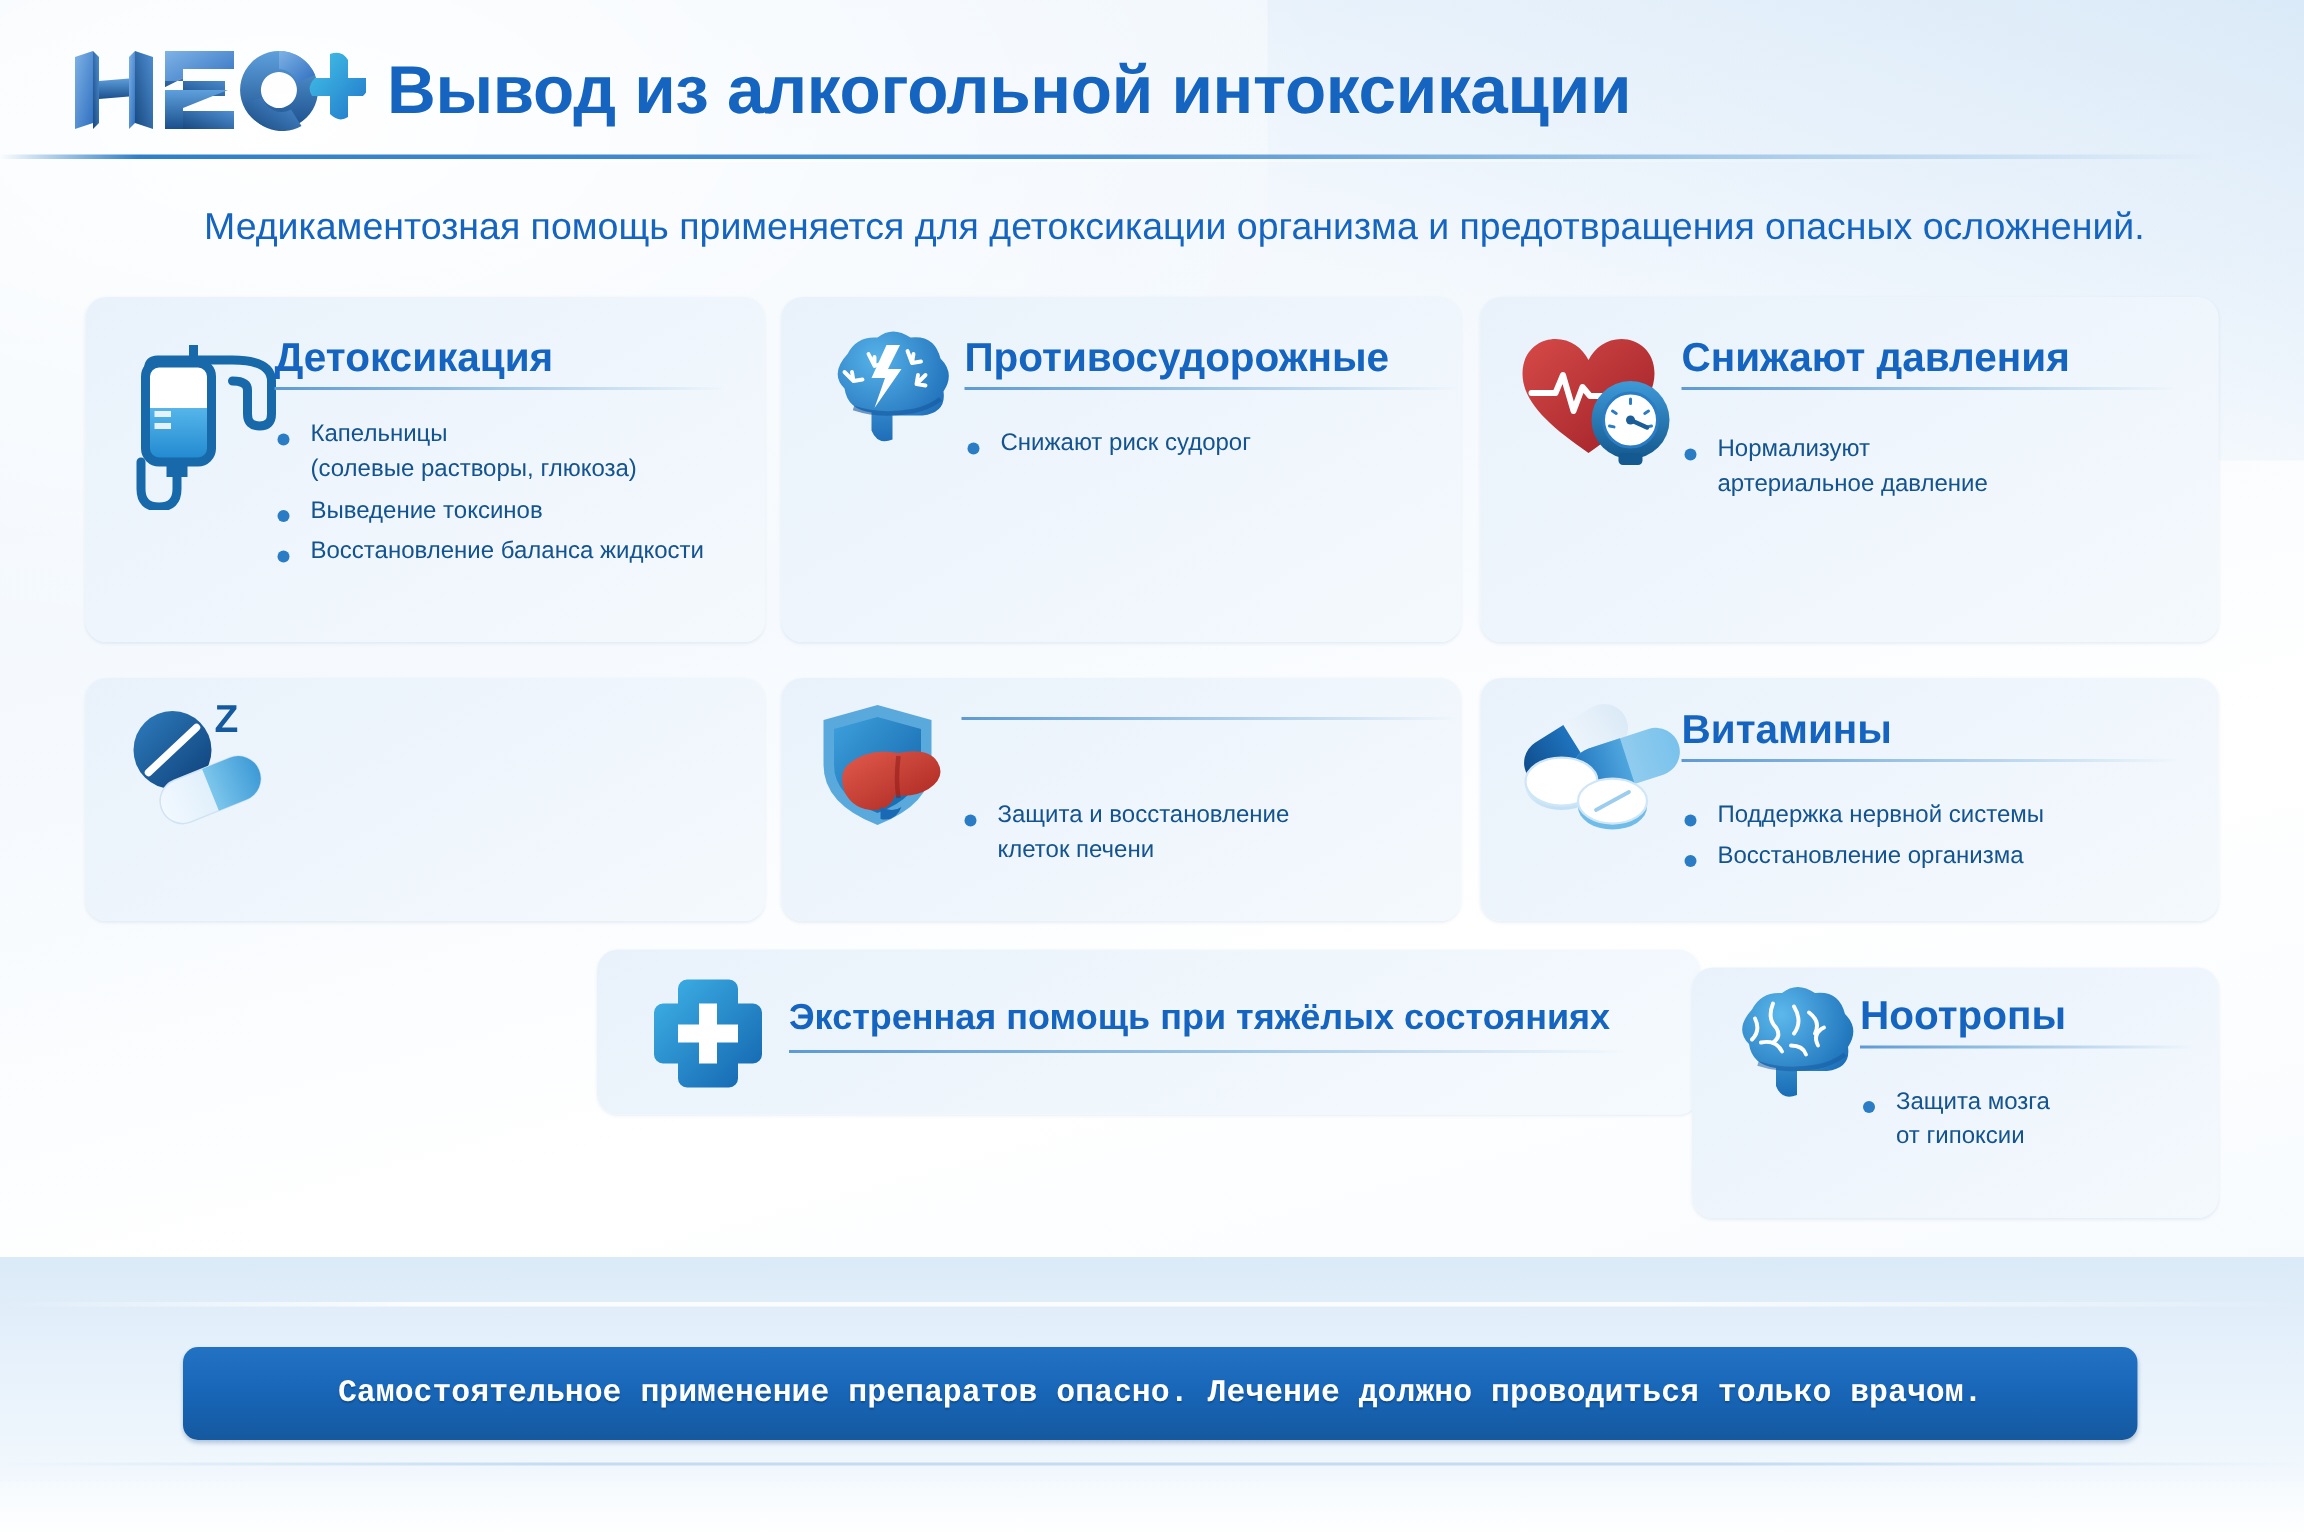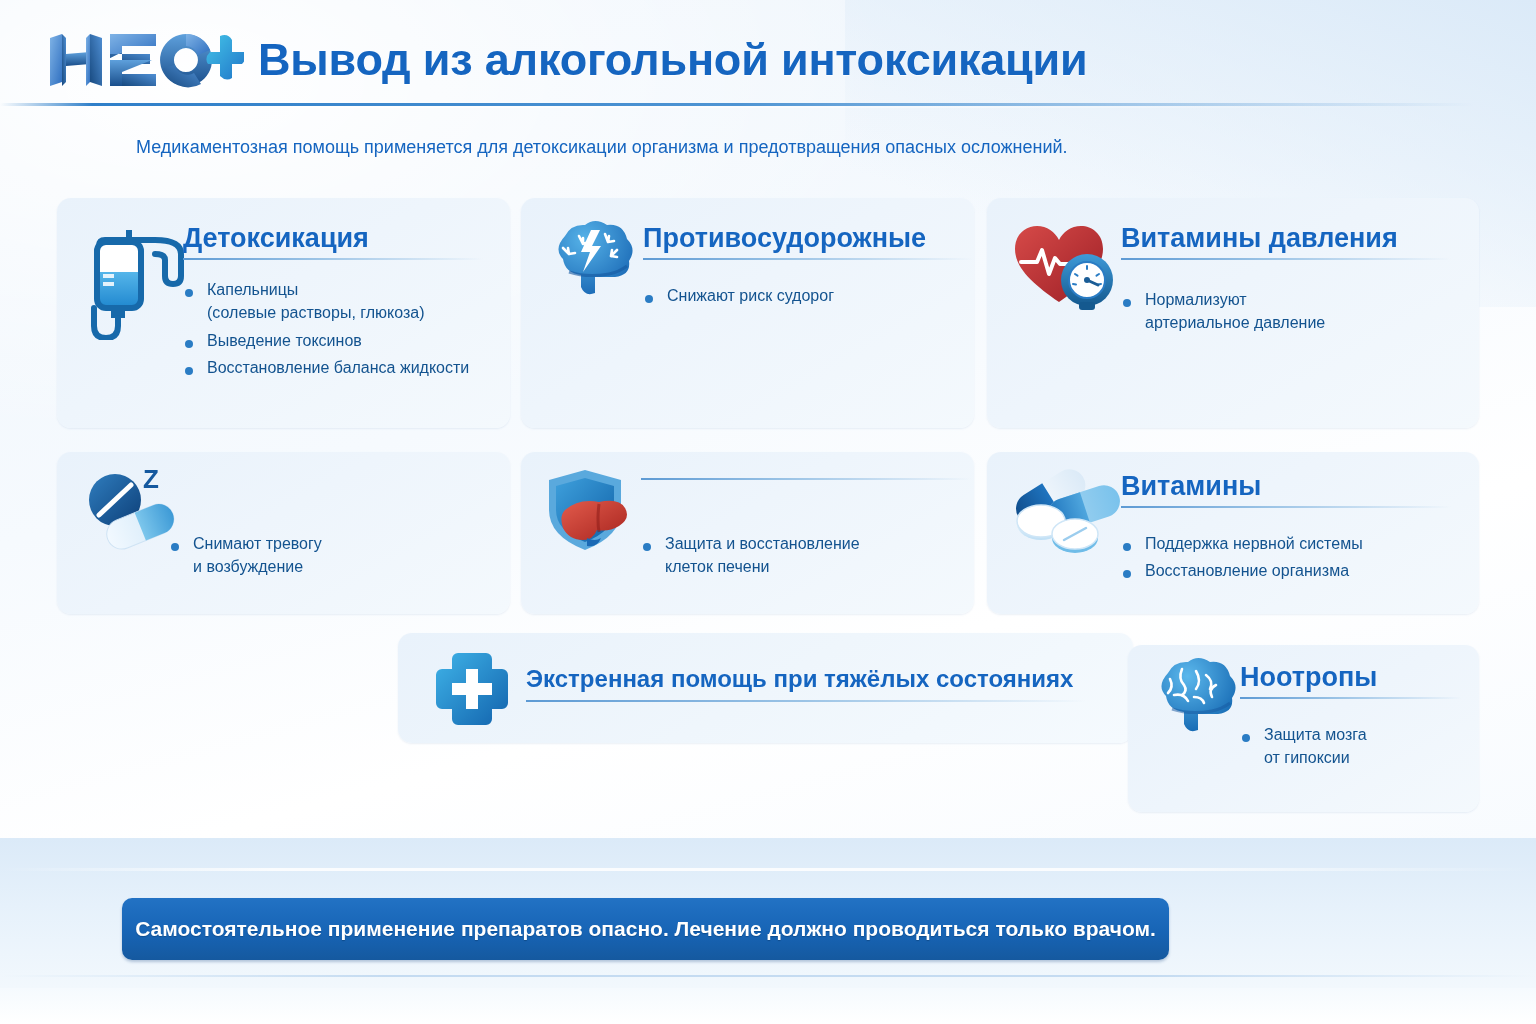--- a/index.html
+++ b/index.html
@@ -52,21 +52,21 @@
   #header-rule{
     position:absolute;left:0;top:103px;width:100%;height:3px;
     background:linear-gradient(90deg,rgba(21,101,192,0) 0%,#2f7fc9 6%,#4e94d3 48%,rgba(190,216,240,0) 96%);
   }
   #header-rule-hi{
     position:absolute;left:0;top:106px;width:100%;height:2px;
     background:linear-gradient(90deg,rgba(255,255,255,0) 0%,#ffffff 20%,rgba(255,255,255,0) 90%);
   }
   #subtitle{
     position:absolute;left:136px;top:137px;
-    font-size:18px;color:#1565c0;white-space:nowrap;
+    font-size:25px;color:#1565c0;white-space:nowrap;
   }
 
   
   .card{
     position:absolute;border-radius:14px;
     background:linear-gradient(150deg,#e9f2fb 0%,#eef5fc 45%,#f4f9fd 100%);
     box-shadow:0 1px 2px rgba(110,150,190,.14);
   }
   .icon-wrap{position:absolute;}
   .card-head{position:absolute;}
@@ -116,25 +116,25 @@
   }
   #card-nootrop{
     position:absolute;left:1128px;top:645px;width:351px;height:167px;
     border-radius:14px;
     background:linear-gradient(150deg,#e9f2fb 0%,#eef5fc 50%,#f4f9fd 100%);
     box-shadow:0 1px 2px rgba(110,150,190,.14);
   }
 
   
   #footer-banner{
-    position:absolute;left:122px;top:898px;width:1047px;height:62px;
+    position:absolute;left:122px;top:898px;width:1303px;height:62px;
     border-radius:10px;
     background:linear-gradient(180deg,#2272c4 0%,#1764b5 55%,#15599f 100%);
     box-shadow:0 2px 3px rgba(20,70,130,.28);
-    display:flex;align-items:center;justify-content:center;
+    display:flex;align-items:center;justify-content:center;font-family:Liberation Mono, monospace;
   }
   #footer-text{
     font-size:21px;font-weight:bold;color:#ffffff;white-space:nowrap;
     text-shadow:0 1px 1px rgba(0,40,80,.35);
   }
 </style>
 </head>
 <body>
 
 <div id="bg-base"></div>
@@ -279,21 +279,21 @@
           <path d="M88,56 l-2.5,1.6"></path>
         <path d="M62,66 l3,0.6"></path>
           <path d="M90,66 l-3,0.6"></path>
       </g>
       <path d="M76,62 l11,5" stroke="#1b5d96" stroke-width="3" stroke-linecap="round"></path>
       <circle cx="76" cy="62" r="3" fill="#1b5d96"></circle>
       <rect x="68" y="84" width="16" height="8" rx="3" fill="#14598f"></rect>
     </svg>
   </div>
   <div class="card-head" style="left:134px;top:26px;width:330px;">
-    <div class="card-title">Витамины давления</div>
+    <div class="card-title">Снижают давления</div>
     <div class="title-rule"></div>
   </div>
   <ul class="bullets" style="left:134px;top:92px;width:330px;">
     <li>Нормализуют</li>
     <li class="sub">артериальное давление</li>
   </ul>
 </div>
 
 <div class="card" id="card-sedative">
   <div class="icon-wrap" style="left:20px;top:14px;">
@@ -314,24 +314,20 @@
       </defs>
       <circle cx="38" cy="34" r="26" fill="url(#pillDark)"></circle>
       <path d="M22,49 L54,19" stroke="#ffffff" stroke-width="5" stroke-linecap="round"></path>
       <g transform="rotate(-22 62 60)">
         <rect x="28" y="46" width="70" height="30" rx="15" fill="url(#capA)" stroke="#cfe3f4" stroke-width="1"></rect>
         <path d="M63,46 l20,0 a15,15 0 0,1 0,30 l-20,0 z" fill="url(#capB)"></path>
       </g>
       <text x="66" y="22" font-family="Liberation Sans, sans-serif" font-size="26" font-weight="bold" fill="#15599f">Z</text>
     </svg>
   </div>
-  <ul class="bullets" style="left:112px;top:82px;width:320px;">
-    <li>Снимают тревогу</li>
-    <li class="sub">и возбуждение</li>
-  </ul>
 </div>
 
 <div class="card" id="card-liver">
   <div class="icon-wrap" style="left:20px;top:14px;">
     <svg width="104" height="96" viewBox="0 0 104 96">
       <defs>
         <linearGradient id="shG" x1="0" y1="0" x2="1" y2="1">
           <stop offset="0" stop-color="#3ea0dc"></stop>
             <stop offset="100%" stop-color="#1162a8"></stop>
         </linearGradient>

